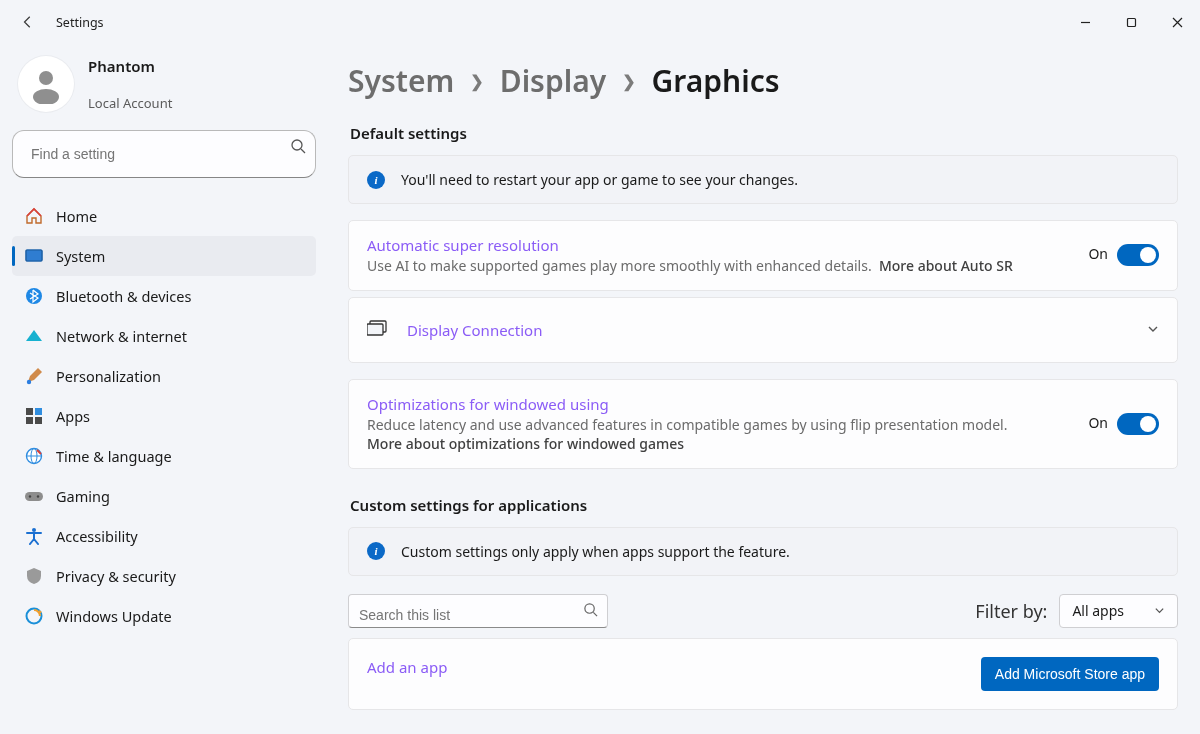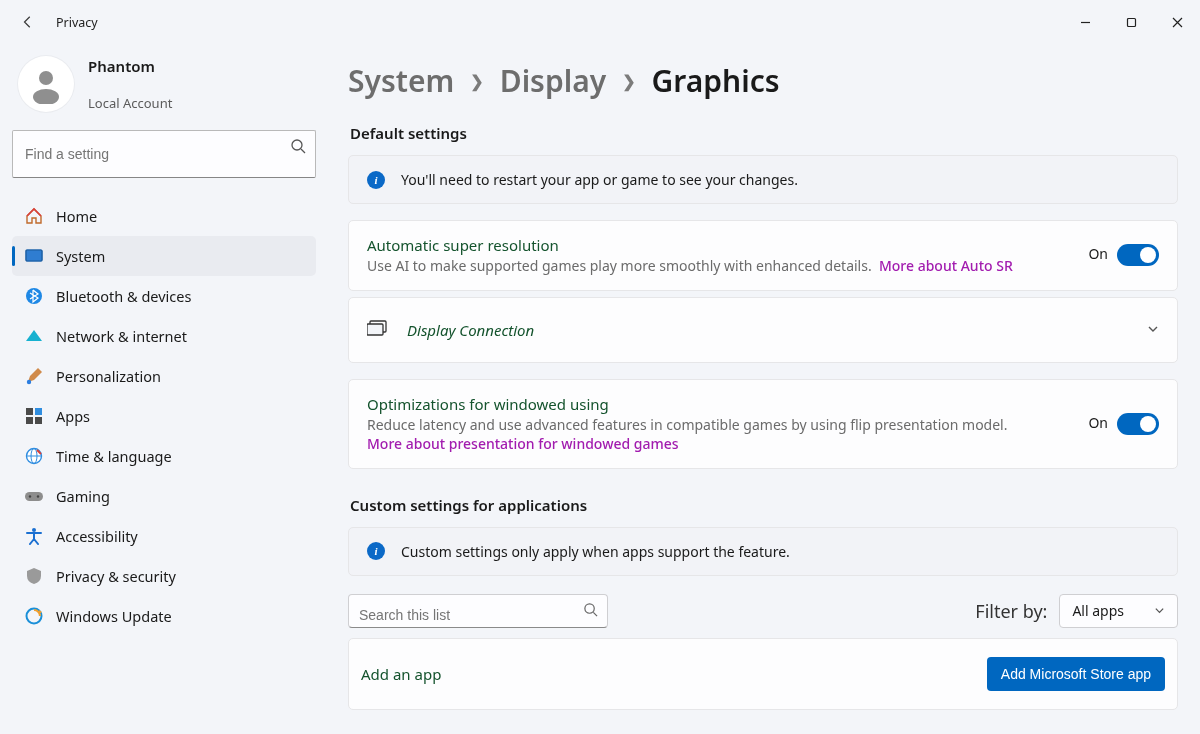--- a/index.html
+++ b/index.html
@@ -39,21 +39,21 @@
     box-shadow:0 0 0 1px rgba(0,0,0,.04);
   }
   .avatar svg{color:#8a8a8a;}
   .profile .name{font-weight:600;font-size:15px;}
   .profile .subtitle{font-size:13px;color:#5b5b5b;margin-top:18px;}
   .search {
     position:relative;margin:0 0 18px 0;
   }
   .search input{
     width:100%;height:48px;border:1px solid #b9b9b9;border-bottom:1.5px solid #868686;
-    border-radius:2px;background:#fdfdff;padding:0 36px 0 12px;font-size:14px;outline:none;
+    border-radius:12px;background:#fdfdff;padding:0 36px 0 18px;font-size:14px;outline:none;
   }
   .search .sicon{position:absolute;right:10px;top:8px;color:#555;}
   .nav{display:flex;flex-direction:column;gap:0;}
   .nav-item{
     height:40px;display:flex;align-items:center;gap:12px;padding:0 12px;border-radius:5px;
     font-size:14.5px; color:#1a1a1a; cursor:default;
   }
   .nav-item .icon{width:20px;display:flex;align-items:center;justify-content:center;}
   .nav-item.selected{background:#e9ebf0;position:relative;}
   .nav-item.selected::before{
@@ -68,23 +68,23 @@
     background:#fdfdfe;border:1px solid #e6e6e8;border-radius:5px;
     padding:14px 18px;margin-bottom:6px;
   }
   .card.info{background:#f2f3f7;display:flex;align-items:center;gap:16px;}
   .info-icon{
     width:18px;height:18px;border-radius:50%;background:#0b69c7;display:flex;align-items:center;justify-content:center;color:#fff;font-size:11px;font-weight:700;flex-shrink:0;
     font-family:Georgia,serif;font-style:italic;
   }
   .card-row{display:flex;align-items:center;gap:18px;}
   .card-main{flex:1;}
-  .card-title{font-size:15px;color:#14532d;}
+  .card-title{font-size:15px;color:#8b5cf6;}
   .card-desc{font-size:14px;color:#6b6b6b;margin-top:2px;line-height:1.35;}
-  .card-desc a, .link{color:#a21caf;text-decoration:none;font-weight:500;}
+  .card-desc a, .link{color:#404040;text-decoration:none;font-weight:500;}
   .toggle-wrap{display:flex;gap:9px;margin-left:27px;}
   .toggle-label{font-size:14px;}
   .toggle{
     width:42px;height:22px;border-radius:12px;background:#0067c0;position:relative;flex-shrink:0;
   }
   .toggle::after{
     content:"";position:absolute;right:3px;top:3px;width:16px;height:16px;border-radius:50%;background:#fff;
   }
   .chevd{color:#555;font-size:13px;}
   .filter-row{display:flex;align-items:center;gap:12px;margin:4px 0 10px 0;}
@@ -97,38 +97,38 @@
   }
   .list-search .sicon{position:absolute;right:10px;top:8px;color:#666;}
   .spacer{flex:1;}
   .filterlbl{font-size:18px;color:#333;}
   .dropdown{
     height:34px;border:1px solid #cfcfd2;border-radius:4px;background:#fdfdff;
     display:flex;align-items:center;gap:30px;padding:0 12px;font-size:14px;
   }
   .addcard{
     background:#fdfdfe;border:1px solid #e6e6e8;border-radius:5px;
-    padding:18px 12px;display:flex;align-items:center;
+    padding:18px 18px;display:flex;
   }
   .btn{
     background:#0067c0;color:#fff;border:none;border-radius:4px;height:34px;padding:0 14px;
     font-size:14px;display:flex;align-items:center;
   }
   .gap{height:20px;}
 </style>
 </head>
 <body>
 
 <div class="titlebar">
   <div class="back">
     <svg width="14" height="14" viewBox="0 0 16 16">
         <path d="M10 2 L4 8 L10 14" fill="none" stroke="currentColor" stroke-width="1.4"></path>
       </svg>
   </div>
-  <div class="title">Privacy</div>
+  <div class="title">Settings</div>
   <div class="winctrl">
     <div>
         <svg width="11" height="11">
           <line x1="1" y1="5.5" x2="10" y2="5.5" stroke="currentColor" stroke-width="1.2"></line>
         </svg>
       </div>
     <div>
         <svg width="11" height="11">
           <rect x="1.5" y="1.5" width="8" height="8" fill="none" stroke="currentColor" stroke-width="1.2" rx="1"></rect>
         </svg>
@@ -298,21 +298,21 @@
             <a href="#" class="link">More about Auto SR</a>
           </div>
         </div>
         <div class="toggle-wrap">
           <span class="toggle-label">On</span>
           <div class="toggle"></div>
         </div>
       </div>
     </div>
 
-    <div class="card" style="padding:22px 18px;font-style:italic;">
+    <div class="card" style="padding:22px 18px;">
       <div class="card-row">
         <span class="icon" style="width:22px;">
           <svg width="22" height="16" viewBox="0 0 22 16">
               <rect x="3" y="1" width="16" height="11" rx="1" fill="none" stroke="#333" stroke-width="1.3"></rect>
               <rect x="0" y="4" width="16" height="11" rx="1" fill="#f3f5f9" stroke="#333" stroke-width="1.3"></rect>
             </svg>
         </span>
         <div class="card-main">
           <div class="card-title">Display Connection</div>
         </div>
@@ -325,21 +325,21 @@
     </div>
 
     <div style="height:10px"></div>
 
     <div class="card">
       <div class="card-row">
         <div class="card-main">
           <div class="card-title">Optimizations for windowed using</div>
           <div class="card-desc">
             <span>Reduce latency and use advanced features in compatible games by using flip presentation model.</span><br>
-            <a href="#" class="link">More about presentation for windowed games</a>
+            <a href="#" class="link">More about optimizations for windowed games</a>
           </div>
         </div>
         <div class="toggle-wrap">
           <span class="toggle-label">On</span>
           <div class="toggle"></div>
         </div>
       </div>
     </div>
 
     <div class="gap"></div>

